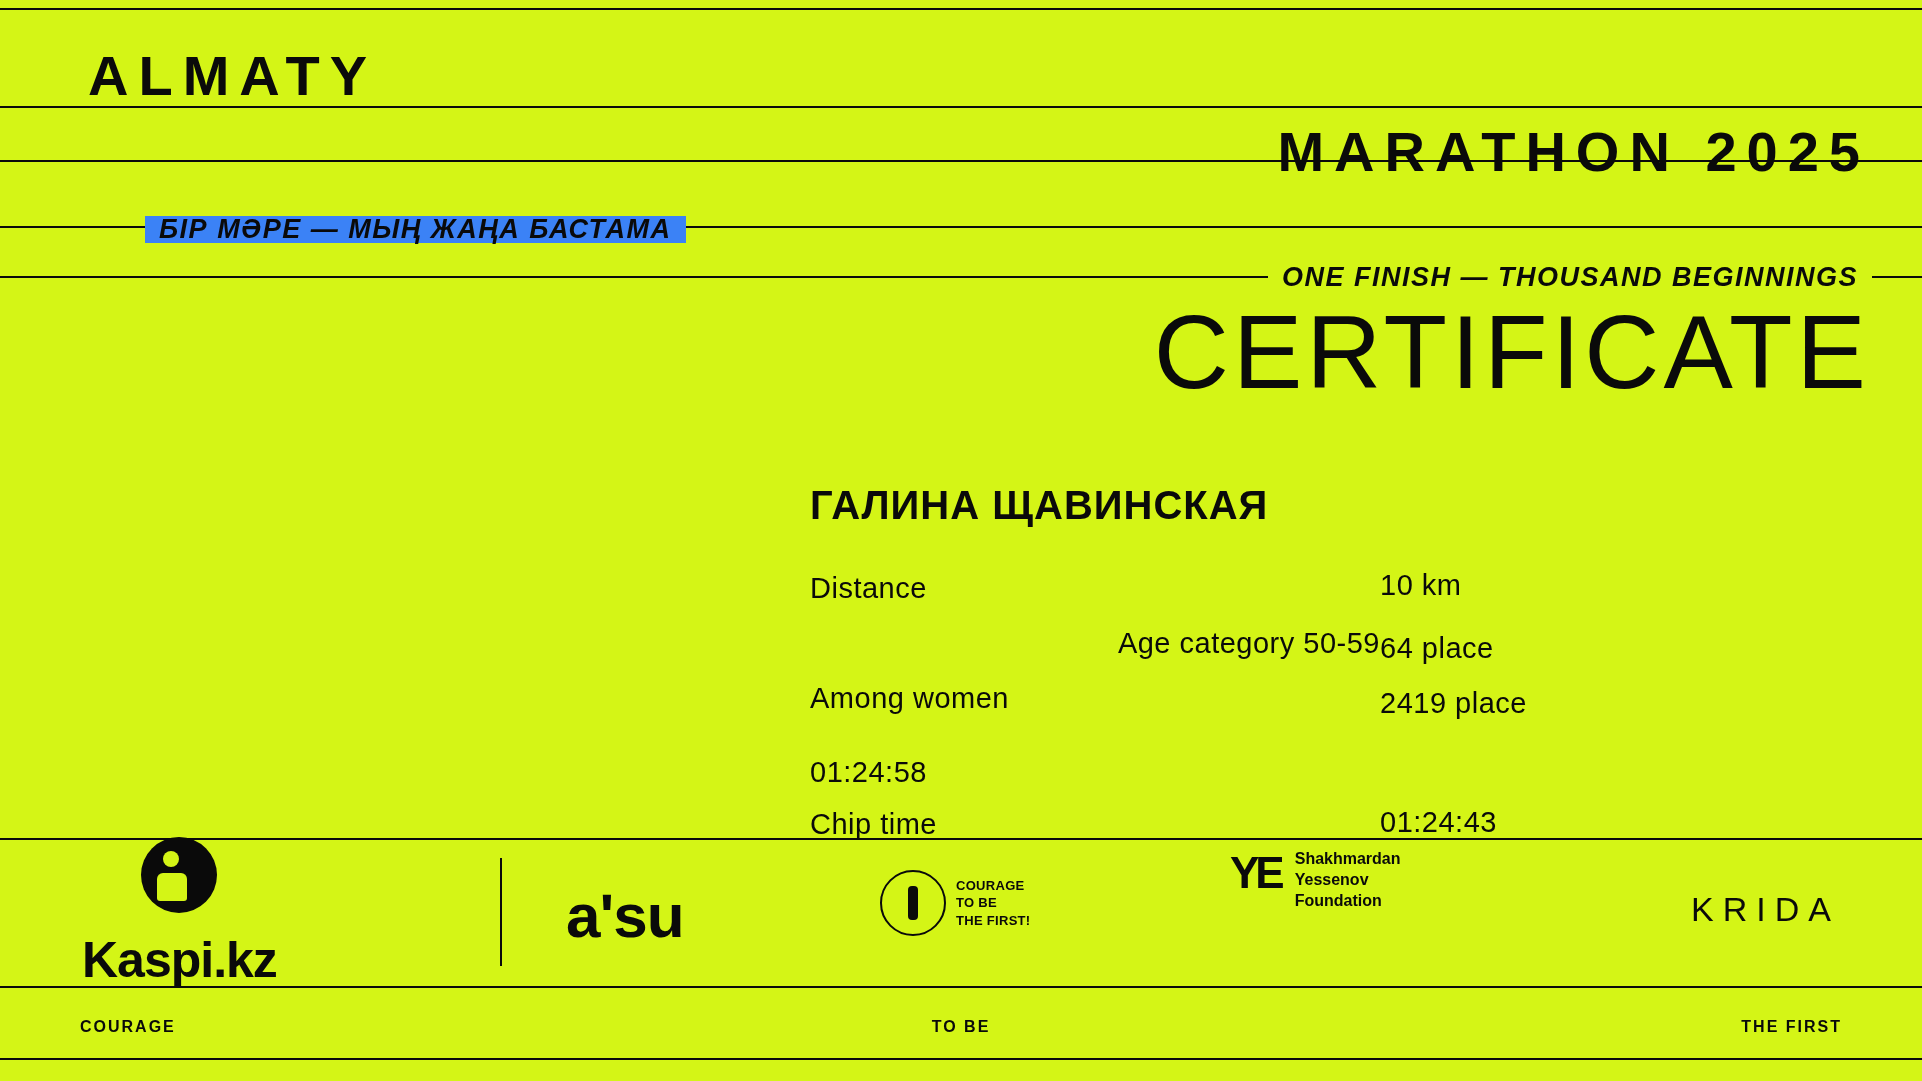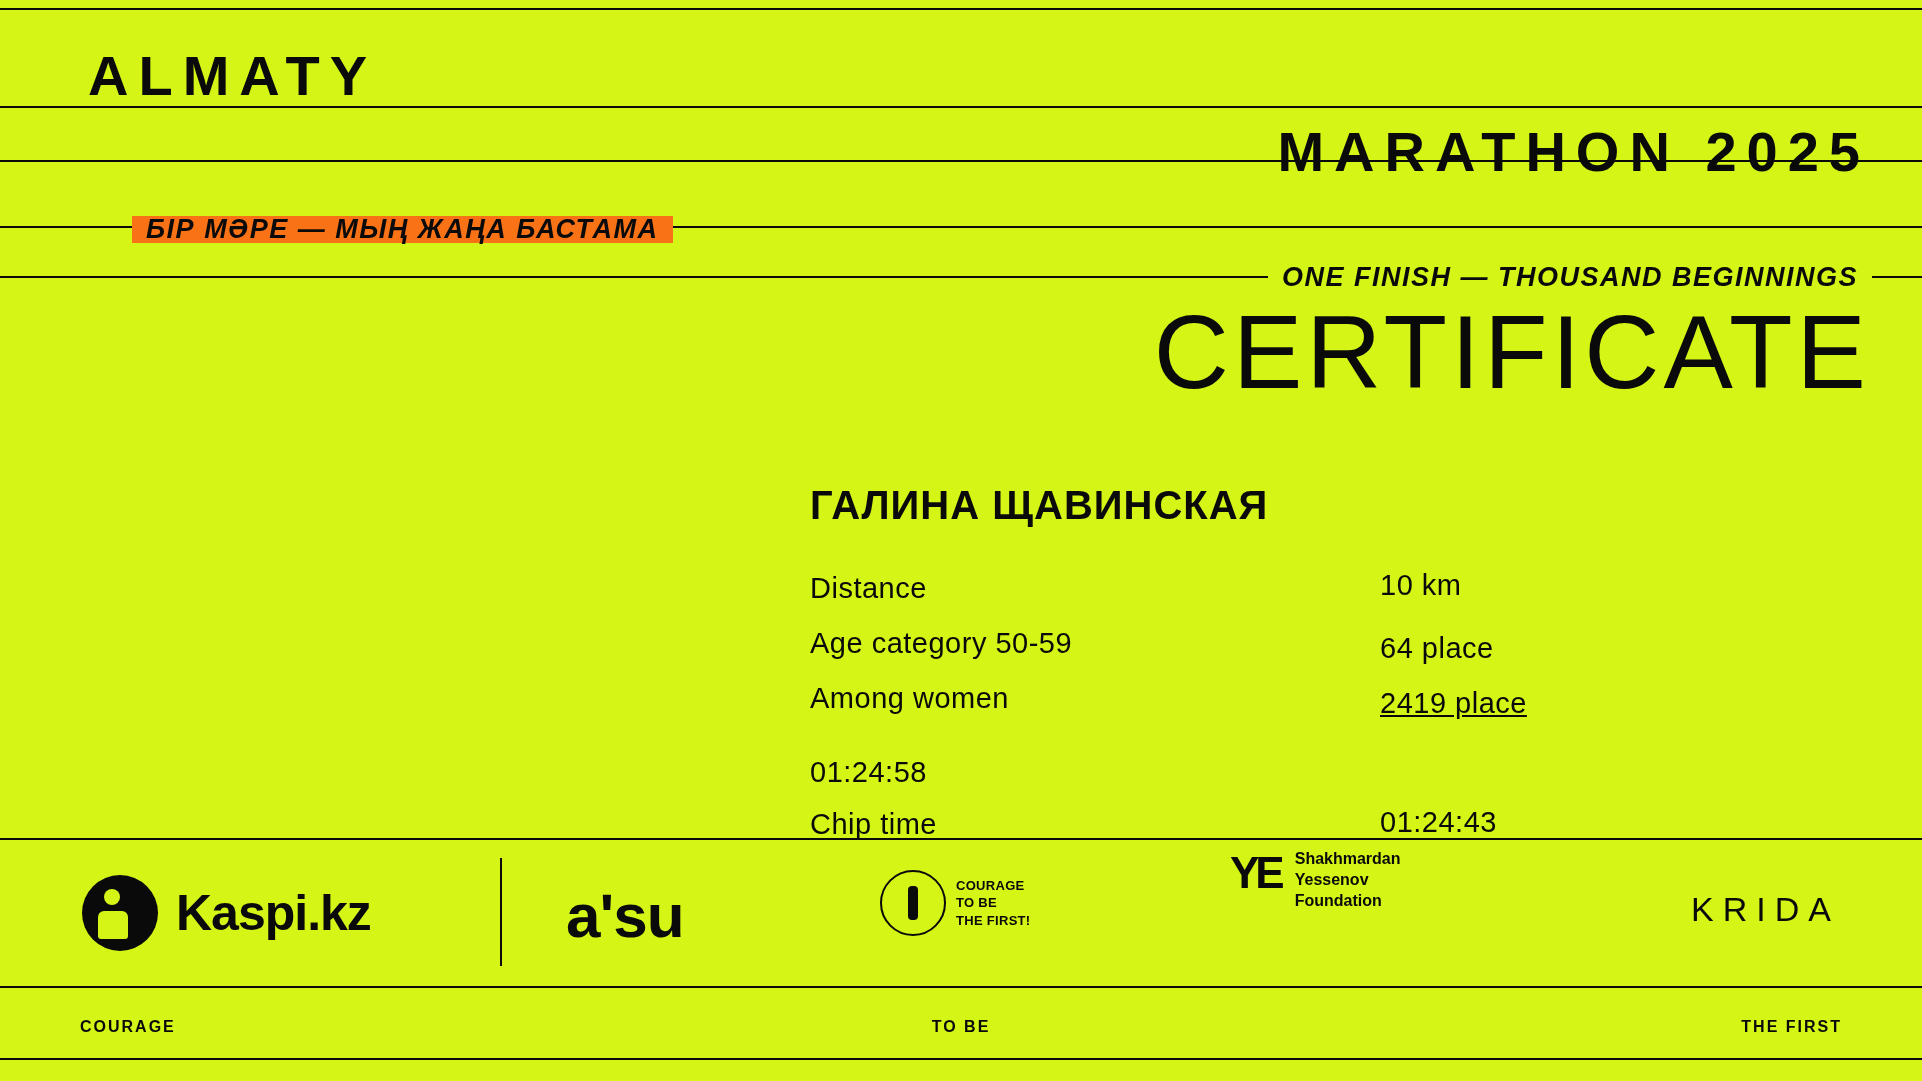--- a/index.html
+++ b/index.html
@@ -41,28 +41,28 @@
     right: 52px;
     top: 124px;
     font-size: 56px;
     font-weight: 700;
     letter-spacing: 10px;
     line-height: 1;
     text-align: right;
   }
   .slogan-kz {
     position: absolute;
-    left: 132px;
+    left: 145px;
     top: 216px;
     font-size: 27px;
     font-weight: 700;
     font-style: italic;
     letter-spacing: 1.5px;
     line-height: 1;
-    background: #f97316;
+    background: #3b82f6;
     padding: 0 14px;
   }
   .slogan-en {
     position: absolute;
     right: 50px;
     top: 264px;
     font-size: 27px;
     font-weight: 700;
     font-style: italic;
     letter-spacing: 1.5px;
@@ -108,44 +108,44 @@
     font-size: 29px;
     font-weight: 500;
     letter-spacing: 0.5px;
   }
   .res-value {
     font-size: 29px;
     font-weight: 500;
     letter-spacing: 0.5px;
   }
   .r0 { margin-bottom: 22px; }
-  .r1 { margin-bottom: 22px; }
+  .r1 { margin-bottom: 22px; text-align: right; }
   .r2 { margin-bottom: 38px; }
   .r3 { margin-bottom: 22px; }
   .res-row.r0 .res-value { position: relative; top: -3px; }
   .res-row.r1 .res-value { position: relative; top: 5px; }
-  .res-row.r2 .res-value { position: relative; top: 5px; text-decoration: underline; }
+  .res-row.r2 .res-value { position: relative; top: 5px; }
   .res-row.r3 .res-value { position: relative; top: 3px; }
   .res-row.r4 .res-value { position: relative; top: -2px; }
   
   .sponsors {
     position: absolute;
     left: 0;
     top: 840px;
     width: 1922px;
     height: 146px;
     display: flex;
     align-items: center;
   }
   .sp {
     display: flex;
     align-items: center;
     justify-content: center;
   }
-  .sp-kaspi { margin-left: 82px; display: flex; align-items: center; gap: 18px; }
+  .sp-kaspi { margin-left: 82px; display: flex; align-items: center; gap: 18px; flex-direction: column; }
   .kaspi-mark {
     width: 76px; height: 76px;
     background: #0a0a0a;
     border-radius: 50%;
     position: relative;
   }
   .kaspi-mark::before {
     content: "";
     position: absolute;
     left: 22px; top: 14px;

